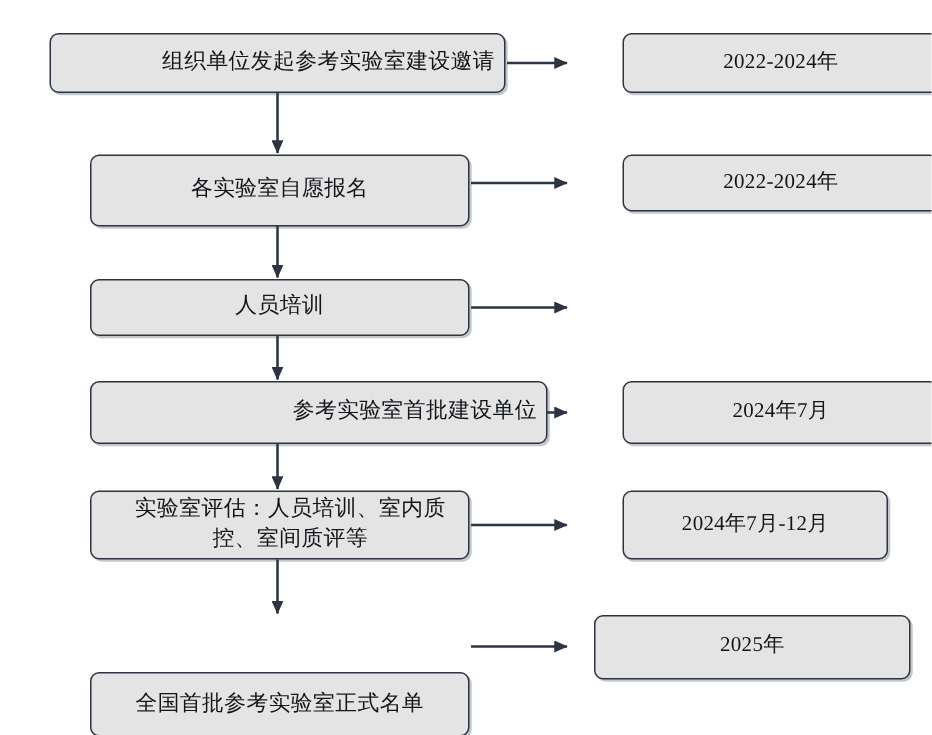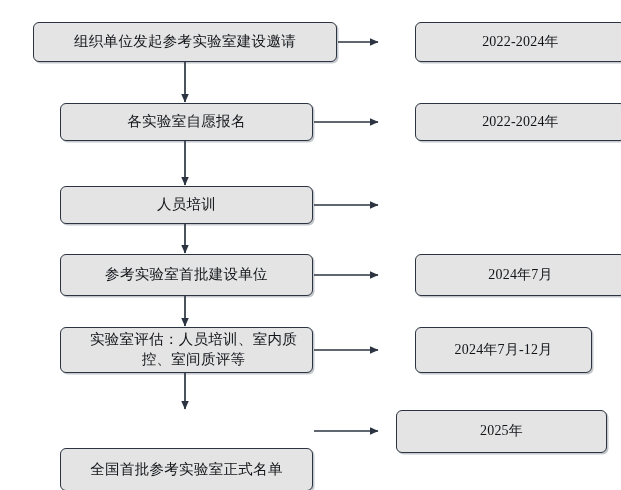--- a/index.html
+++ b/index.html
@@ -36,24 +36,24 @@
     padding:2px 6px;
   }
   .node span{display:block;width:100%;}
   .node.date{
     font-family:"Liberation Serif","DejaVu Serif",serif;
     font-size:14px;
     letter-spacing:.2px;
     margin-left:36px;
   }
   
-  .n1{left:33px;top:22px;width:304px;height:40px;}
-  .n2{left:60px;top:103px;width:253px;height:38px;}
+  .n1{left:33px;top:22px;width:304px;height:40px;text-align:right;}
+  .n2{left:60px;top:103px;width:253px;height:48px;}
   .n3{left:60px;top:186px;width:253px;height:38px;}
-  .n4{left:60px;top:254px;width:253px;height:42px;}
+  .n4{left:60px;top:254px;width:305px;height:42px;text-align:right;}
   .n5{left:60px;top:327px;width:253px;height:46px;padding-left:20px;}
   .n6{left:60px;top:410px;width:253px;height:43px;margin-top:38px;}
   
   .d1{left:379px;top:22px;width:211px;height:40px;}
   .d2{left:379px;top:103px;width:211px;height:38px;}
   .d3{left:379px;top:186px;width:211px;height:38px;}
   .d4{left:379px;top:254px;width:211px;height:42px;}
   .d5{left:379px;top:327px;width:177px;height:46px;}
   .d6{left:360px;top:410px;width:211px;height:43px;}
 </style>

